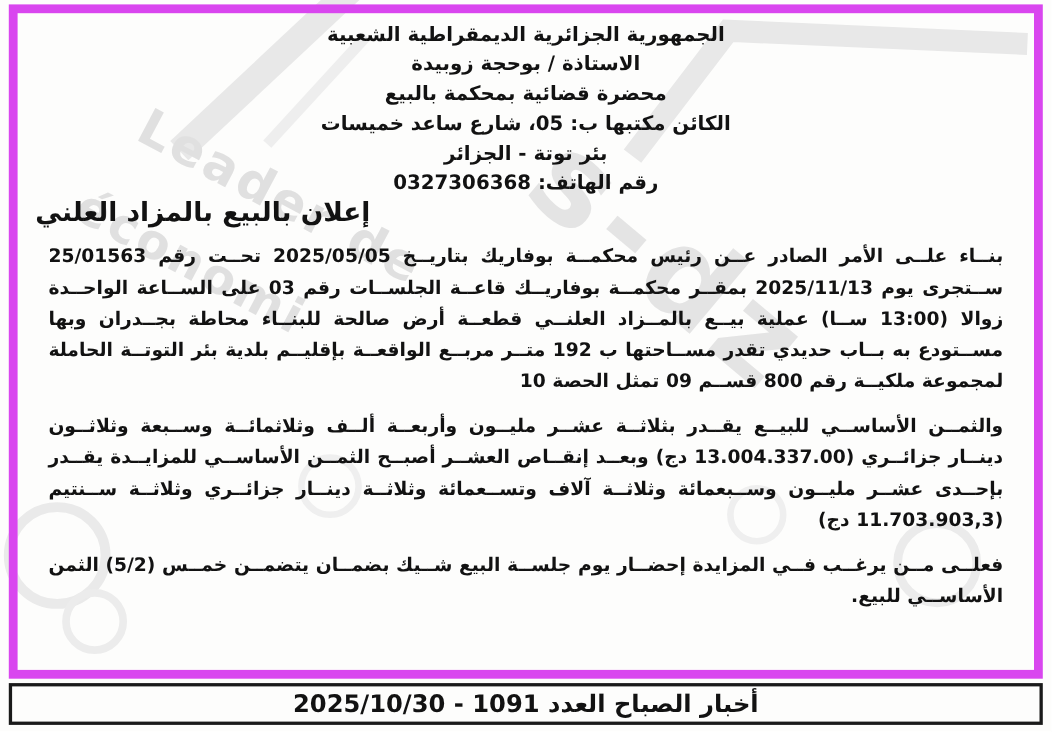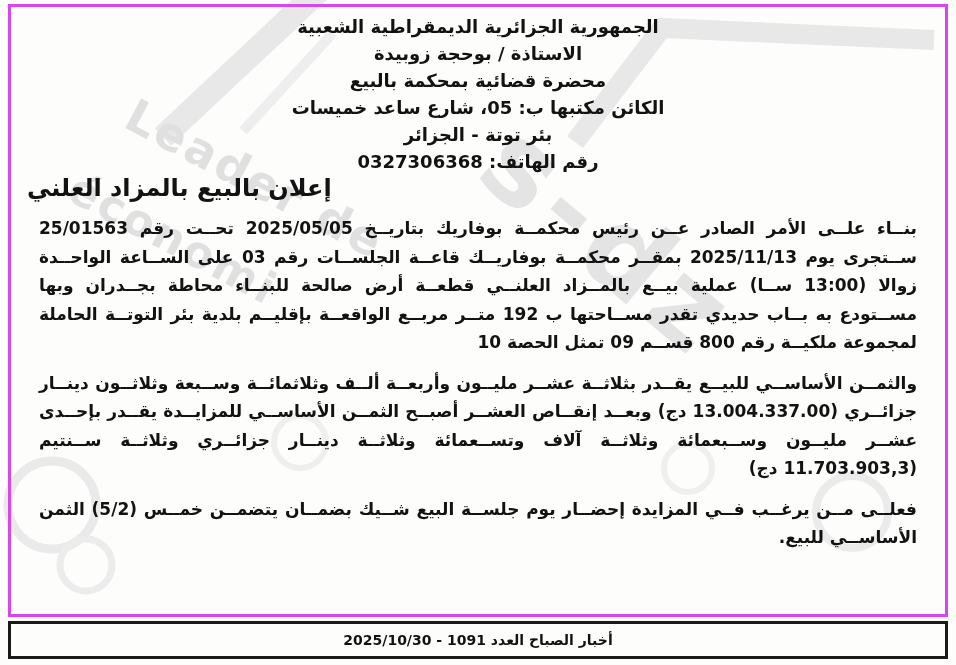--- a/index.html
+++ b/index.html
@@ -17,21 +17,21 @@
   .wm-text{
     position:absolute;direction:ltr;font-weight:bold;color:#e0e0e0;
     white-space:nowrap;transform-origin:left top;letter-spacing:3px;
   }
   .wm-leader{left:142px;top:88px;font-size:46px;transform:rotate(28deg);}
   .wm-econ{left:84px;top:162px;font-size:44px;transform:rotate(28deg);}
   .wm-mark{left:540px;top:96px;font-size:112px;transform:rotate(40deg);color:#e4e4e4;letter-spacing:8px;}
   
   .main-box{
     position:absolute;top:4px;left:8px;right:8px;bottom:48px;
-    border:3px solid #d946ef;
+    border:8px solid #d946ef;
     padding:6px 16px 16px 16px;
     z-index:1;
     box-sizing:border-box;
     overflow:hidden;
   }
   .footer-box{
     position:absolute;left:8px;right:8px;bottom:6px;height:38px;
     border:3px solid #1a1a1a;
     z-index:1;box-sizing:border-box;
     display:flex;align-items:center;justify-content:center;
@@ -42,21 +42,21 @@
     text-align:center;font-weight:bold;font-size:18px;line-height:27px;
   }
   .doc-title{
     text-align:left;font-weight:bold;font-size:24px;line-height:27px;
   }
   .body-par{
     margin:12px;font-weight:bold;font-size:17px;line-height:28.5px;
     text-align:justify;text-justify:inter-word;
   }
   .body-par.center-last{text-align-last:center;}
-  .footer-text{font-weight:bold;font-size:14px;}
+  .footer-text{font-weight:bold;font-size:22px;}
 </style>
 </head>
 <body>
 
 <div class="page">
 
   <div class="wm-layer">
     <svg width="956" height="665" viewBox="0 0 956 665">
       <path d="M163,137 L322,-12" stroke="#e8e8e8" stroke-width="24" fill="none"></path>
       <path d="M243,131 L333,33" stroke="#eeeeee" stroke-width="10" fill="none"></path>

